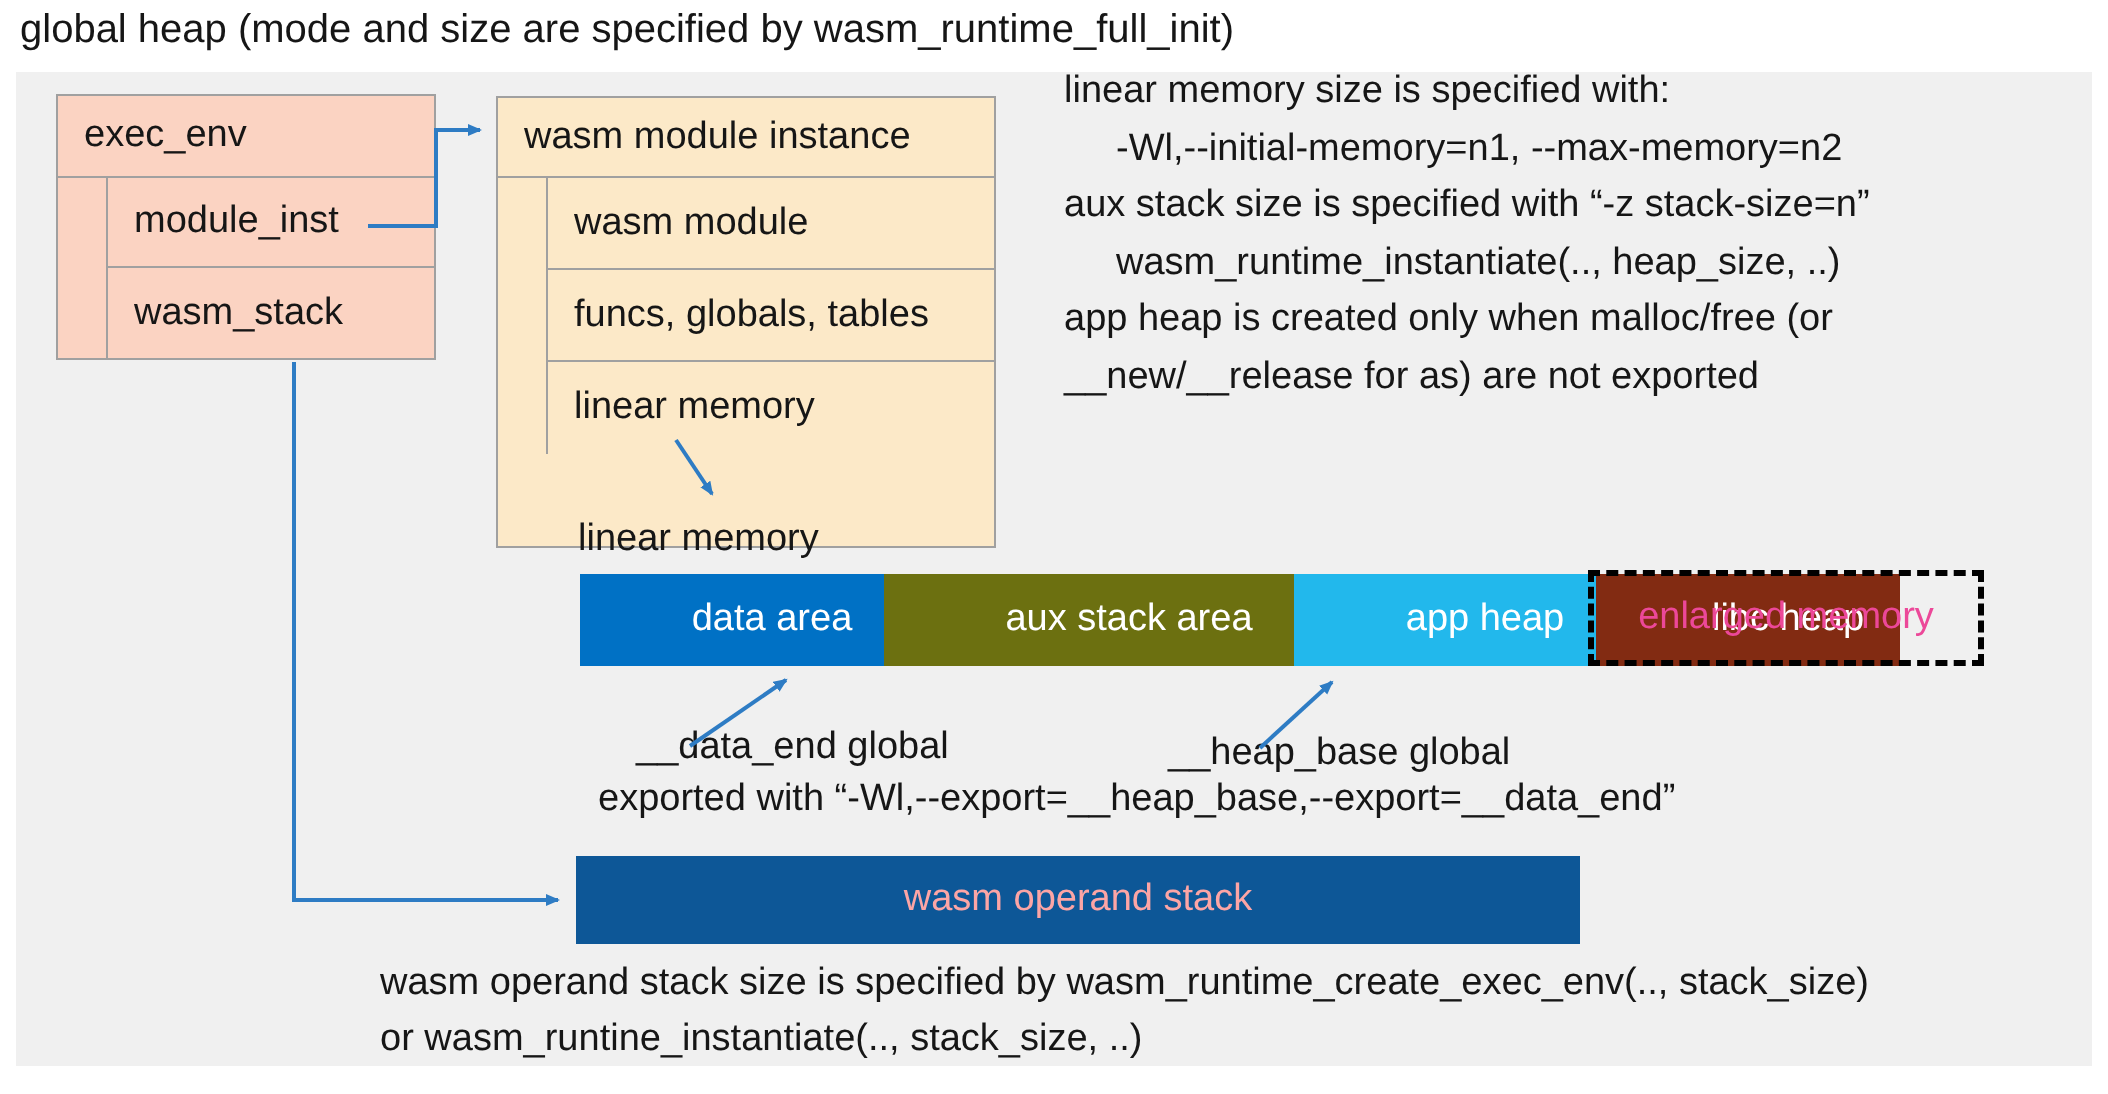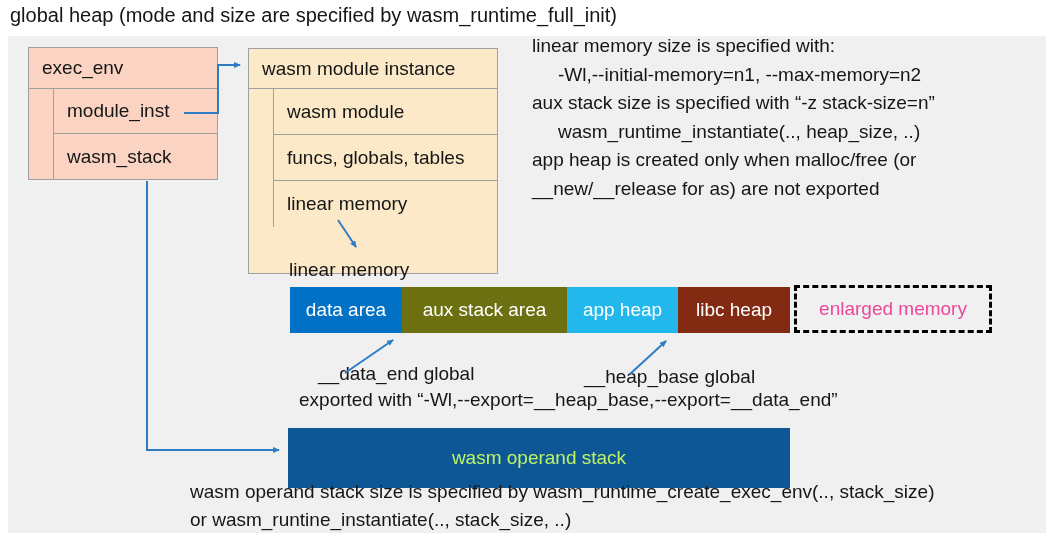--- a/index.html
+++ b/index.html
@@ -25,41 +25,41 @@
   #module-instance { left:248px; top:48px; width:250px; height:226px; background:#fce9c8; }
   #module-instance .hdr { height:40px; }
   #module-instance .row { height:46px; }
 
   .notes { position:absolute; left:532px; top:32px; font-size:19px; line-height:28.5px; white-space:nowrap; }
   .notes .indent { padding-left:26px; }
 
   .lm-label { position:absolute; left:289px; top:259px; font-size:19px; }
 
   .bar { position:absolute; left:290px; top:287px; height:46px; display:flex; }
-  .seg { display:flex; align-items:center; justify-content:center; color:#ffffff; font-size:19px; white-space:nowrap; }
+  .seg { display:flex; align-items:center; justify-content:center; color:#ffffff; font-size:19px; white-space:nowrap;padding-left:40px; }
   .seg.s0 { width:112px; }
   .seg.s1 { width:165px; }
   .seg.s2 { width:111px; }
   .seg.s3 { width:112px;text-align:center; }
 
   .enlarged {
     position:absolute; left:794px; top:285px; width:198px; height:48px;
     border:3px dashed #000000; box-sizing:border-box;
     display:flex; align-items:center; justify-content:center; font-size:19px;
   }
 
   .ann { position:absolute; font-size:19px; white-space:nowrap; }
   #ann-data-end  { left:318px; top:363px; }
   #ann-heap-base { left:584px; top:366px; }
   #ann-exported  { left:299px; top:389px; }
 
   .opstack {
-    position:absolute; left:288px; top:428px; width:502px; height:60px;
+    position:absolute; left:288px; top:428px; width:502px; height:44px;
     display:flex; align-items:center; justify-content:center;
-    color:#bef264; font-size:19px;
+    color:#fca5a5; font-size:19px;
   }
 
   .footer { position:absolute; left:190px; top:478px; font-size:19px; line-height:28px; white-space:nowrap; }
 
   svg.overlay { position:absolute; left:0; top:0; pointer-events:none; }
 </style>
 </head>
 <body>
 
 <div class="title">global heap (mode and size are specified by wasm_runtime_full_init)</div>

